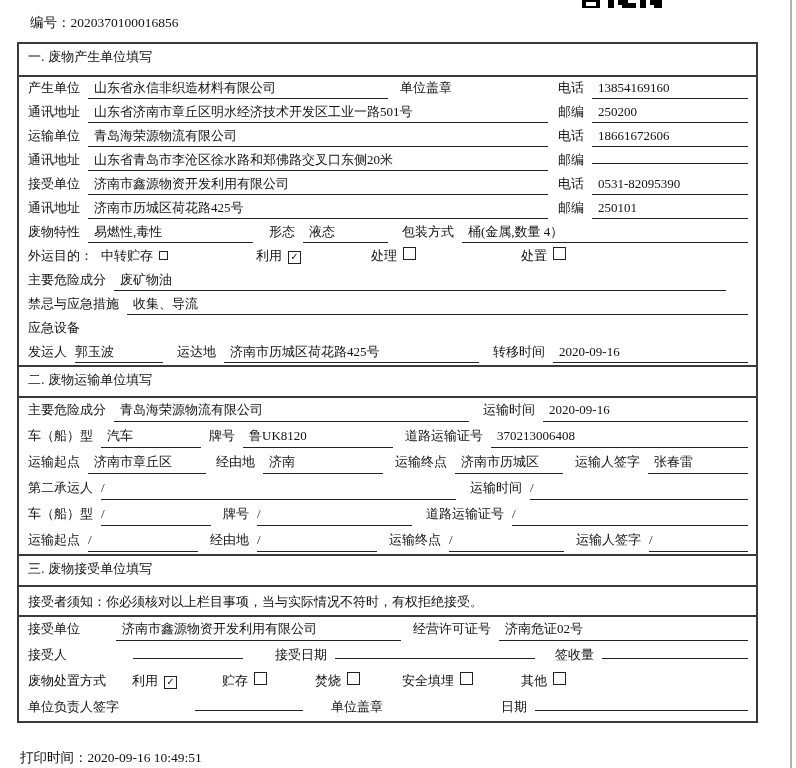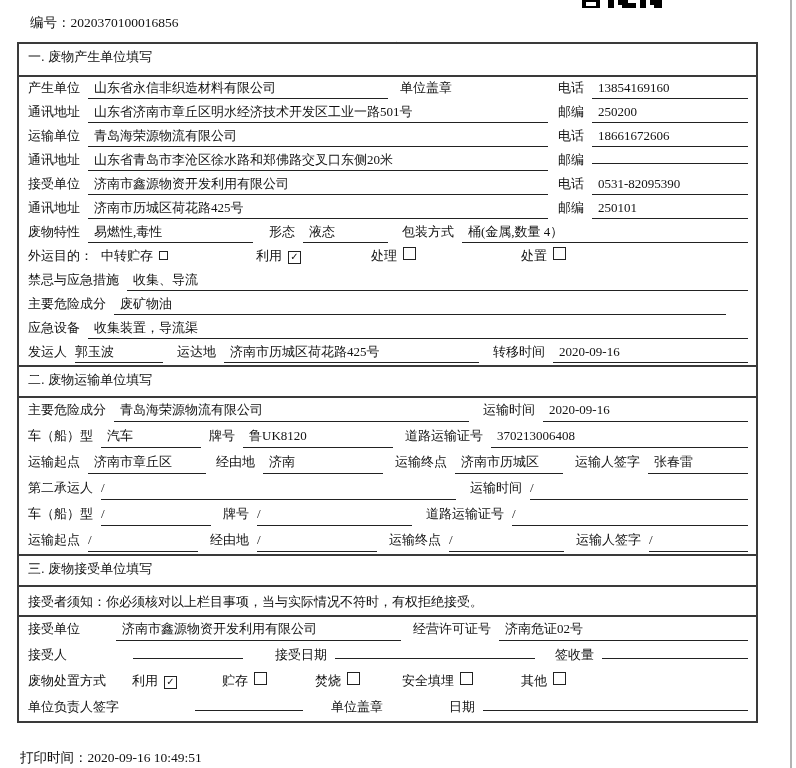--- a/index.html
+++ b/index.html
@@ -156,32 +156,31 @@
         <span class="cb small"></span>
         <span style="margin-left:88px">利用</span>
         <span class="cb">✓</span>
         <span style="margin-left:70px">处理</span>
         <span class="cb"></span>
         <span style="margin-left:105px">处置</span>
         <span class="cb"></span>
       </div>
 
       <div class="row">
+        <span class="lb">主要危险成分</span>
+        <span class="u fill" style="margin-right:22px">废矿物油</span>
+      </div>
+
+      <div class="row">
         <span class="lb">禁忌与应急措施</span>
         <span class="u fill">收集、导流</span>
       </div>
 
       <div class="row">
-        <span class="lb">主要危险成分</span>
-        <span class="u fill" style="margin-right:22px">废矿物油</span>
-      </div>
-
-      <div class="row">
         <span class="lb">应急设备</span>
-        <span class="u fill">收集装置，导流渠</span>
       </div>
 
       <div class="row">
         <span class="lb">发运人</span>
         <span class="u ctr" style="width:88px">郭玉波</span>
         <span class="lb" style="margin-left:14px">运达地</span>
         <span class="u" style="width:255px">济南市历城区荷花路425号</span>
         <span class="lb" style="margin-left:14px">转移时间</span>
         <span class="u fill">2020-09-16</span>
       </div>
@@ -276,21 +275,21 @@
         <span style="margin-left:42px">安全填埋</span>
         <span class="cb"></span>
         <span style="margin-left:48px">其他</span>
         <span class="cb"></span>
       </div>
 
       <div class="row">
         <span class="lb">单位负责人签字</span>
         <span class="u" style="width:108px;margin-left:68px"></span>
         <span class="lb" style="margin-left:28px">单位盖章</span>
-        <span class="lb" style="margin-left:58px">日期</span>
+        <span class="lb" style="margin-left:110px">日期</span>
         <span class="u fill"></span>
       </div>
     </div>
 
   </div>
 
   <div class="footer">
     <span>打印时间：</span><span>2020-09-16 10:49:51</span>
   </div>
 

